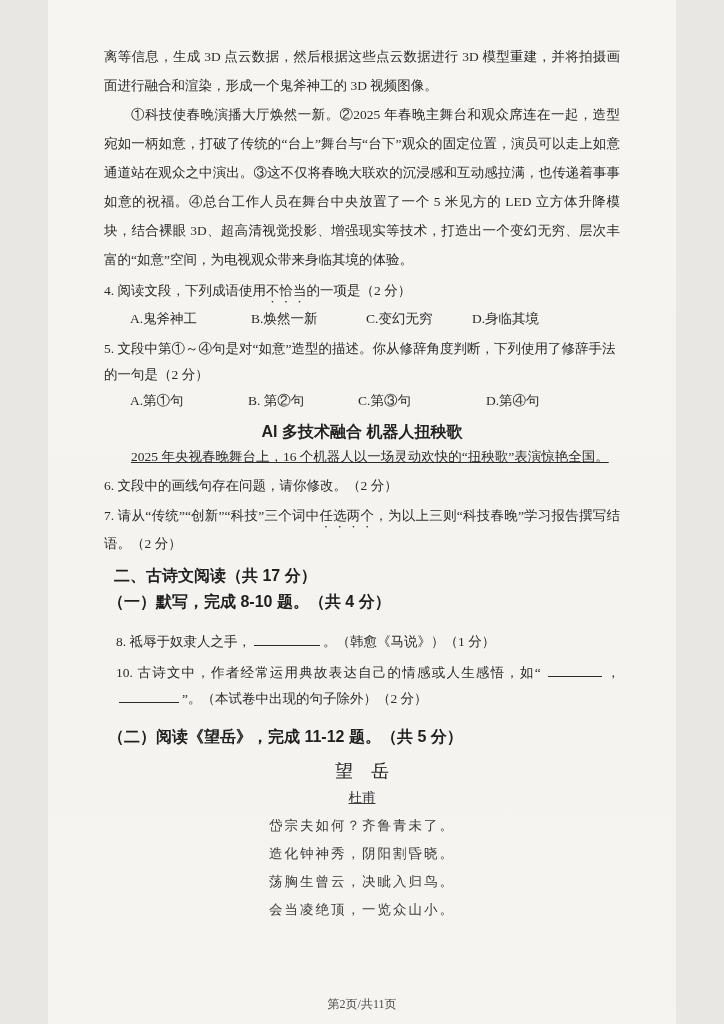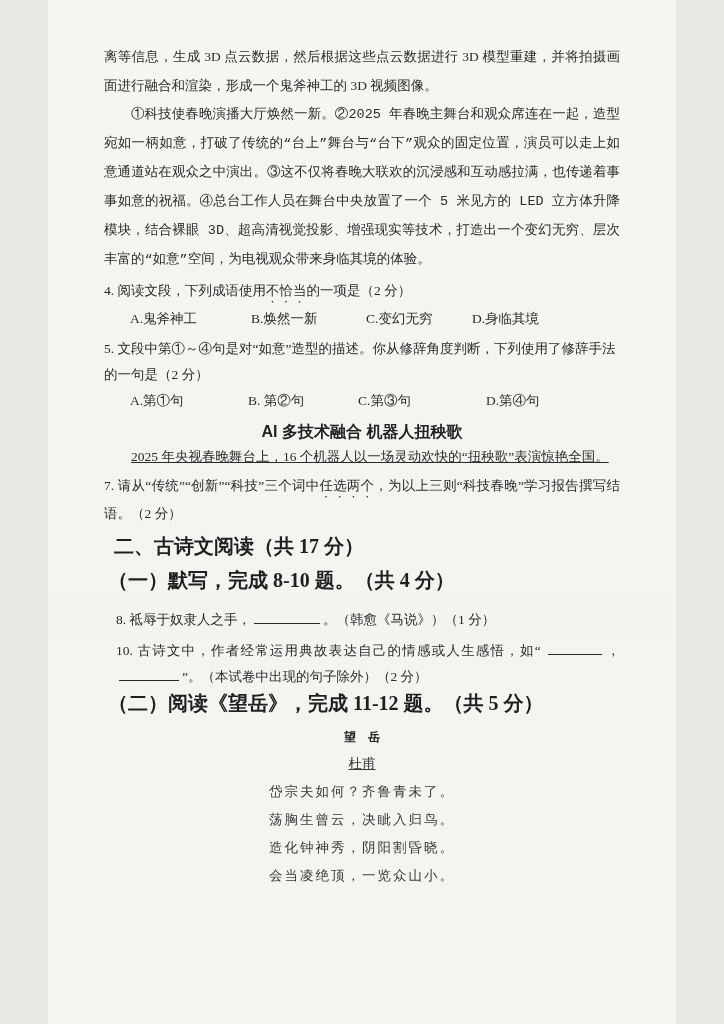--- a/index.html
+++ b/index.html
@@ -9,41 +9,41 @@
     margin:0 auto;
     background:linear-gradient(180deg, #f6f5f2 0%, #f4f3f0 60%, #f5f4f1 100%);
     box-sizing:border-box;
     padding:42px 56px 0 56px;
     font-family:"Liberation Serif", "DejaVu Serif", serif;
     color:#2b2b2b;
     font-size:13.5px;
     overflow:hidden;
   }
   .para { text-align:justify; line-height:29px; margin:0; }
-  .indent { text-indent:2em;font-family:Liberation Mono, monospace; }
+  .indent { text-indent:2em; }
   .qline { line-height:26px; margin-top:4px; }
   .opts { padding-left:26px; line-height:26px; }
   .opts span { display:inline-block; }
   .opts-q4 span:nth-child(1){ width:121px; }
   .opts-q4 span:nth-child(2){ width:115px; }
   .opts-q4 span:nth-child(3){ width:106px; }
   .opts-q5 span:nth-child(1){ width:118px; }
   .opts-q5 span:nth-child(2){ width:110px; }
   .opts-q5 span:nth-child(3){ width:128px; }
   .heading-center {
     text-align:center; font-weight:bold; line-height:24px; margin-top:6px;
     font-family:"Liberation Sans", "DejaVu Sans", sans-serif; font-size:16px; color:#222;
   }
   .para-ai { text-align:justify; line-height:25px; text-indent:2em; margin:0;text-decoration:underline; }
   .sec-header {
-    font-family:Liberation Serif, serif;
-    font-weight:bold; font-size:20px; line-height:26px; color:#1f1f1f;
+    font-family:Liberation Sans, sans-serif;
+    font-weight:bold; font-size:16px; line-height:26px; color:#1f1f1f;
   }
   .sec2 { margin-top:6px; padding-left:10px; }
-  .sub { margin-top:8px; padding-left:4px; }
+  .sub { margin-top:0; padding-left:4px; }
   .q-num { padding-left:12px; }
   .q8 { line-height:28px; margin-top:13px; }
   .q9 { line-height:28px; }
   .q10 { line-height:26px; text-align:justify; }
   .emdot {
     -webkit-text-emphasis:filled dot; -webkit-text-emphasis-position:under right;
     text-emphasis:filled dot; text-emphasis-position:under right;
   }
   .underline {
     text-decoration:underline;
@@ -52,21 +52,21 @@
   }
   .blank {
     display:inline-block;
     border-bottom:1px solid #2b2b2b;
     height:13px;
     vertical-align:baseline;
     margin:0 3px;
   }
   .poem { text-align:center; }
   .poem-title {
-    font-weight:bold; margin-top:8px; line-height:26px; font-size:12px;
+    font-weight:normal; margin-top:8px; line-height:26px; font-size:18px;
     font-family:"Liberation Sans", "DejaVu Sans", sans-serif; color:#222;
   }
   .poem-author { line-height:28px; color:#3a3a3a;text-decoration:underline; }
   .poem-line { line-height:28px; color:#3a3a3a; letter-spacing:2px; }
   .footer {
     position:absolute; bottom:12px; left:0; width:100%;
     text-align:center; font-size:12px; color:#4a4a4a; line-height:16px;
   }
 </style>
 </head>
@@ -86,34 +86,36 @@
   <div class="qline">5.  文段中第①～④句是对“如意”造型的描述。你从修辞角度判断，下列使用了修辞手法的一句是（2 分）</div>
   <div class="opts opts-q5">
     <span>A.第①句</span><span>B. 第②句</span><span>C.第③句</span><span>D.第④句</span>
   </div>
 
   <div class="heading-center">AI 多技术融合  机器人扭秧歌</div>
 
   <p class="para-ai">2025 年央视春晚舞台上，16 个机器人以一场灵动欢快的“扭秧歌”表演惊艳全国。</p>
 
 
+  <div class="qline">6. 文段中的画线句存在问题，请你修改。（2 分）</div>
 
   <div class="qline" style="line-height:26px; text-align:justify;"><span>7. 请从“传统”“创新”“科技”三个词中</span><span class="emdot">任选两个</span><span>，为以上三则“科技春晚”学习报告撰写结语。（2 分）</span></div>
 
   <div class="sec-header sec2">二、古诗文阅读（共 17 分）</div>
   <div class="sec-header sub">（一）默写，完成 8-10 题。（共 4 分）</div>
 
   <div class="qline q-num q8"><span>8.  祗辱于奴隶人之手，</span><span class="blank" style="width: 66px;"></span><span>。（韩愈《马说》）（1 分）</span></div>
   <div class="qline q-num q10"><span>10.  古诗文中，作者经常运用典故表达自己的情感或人生感悟，如“ </span><span class="blank" style="width: 54px;"></span><span>，</span><span class="blank" style="width: 60px;"></span><span>”。（本试卷中出现的句子除外）（2 分）</span></div>
 
-  <div class="sec-header sub" style="margin-top:0;">（二）阅读《望岳》，完成 11-12 题。（共 5 分）</div>
+  <div class="sec-header sub" style="margin-top:12px;">（二）阅读《望岳》，完成 11-12 题。（共 5 分）</div>
 
   <div class="poem">
     <div class="poem-title">望　岳</div>
     <div class="poem-author">杜甫</div>
     <div class="poem-line">岱宗夫如何？齐鲁青未了。</div>
+    <div class="poem-line">造化钟神秀，阴阳割昏晓。</div>
     <div class="poem-line">荡胸生曾云，决眦入归鸟。</div>
-    <div class="poem-line">造化钟神秀，阴阳割昏晓。</div>
     <div class="poem-line">会当凌绝顶，一览众山小。</div>
   </div>
 
+  <div class="footer">第2页/共11页</div>
 
 </div>
 
 </body></html>

